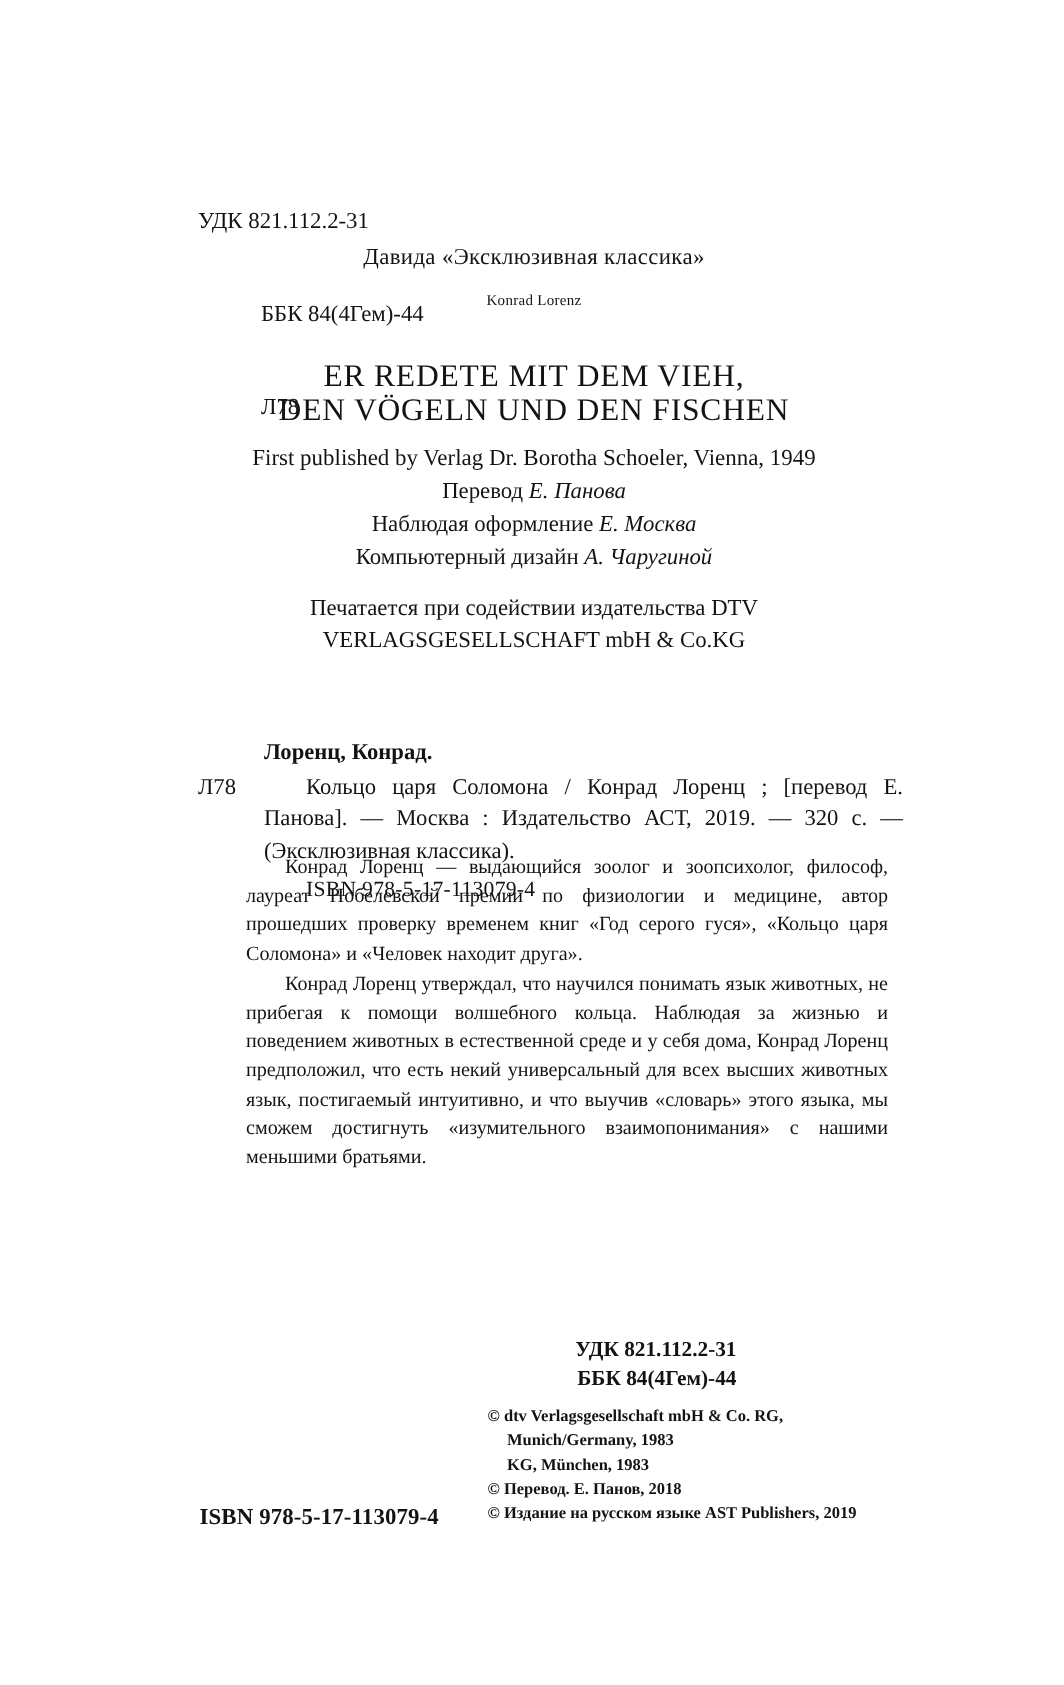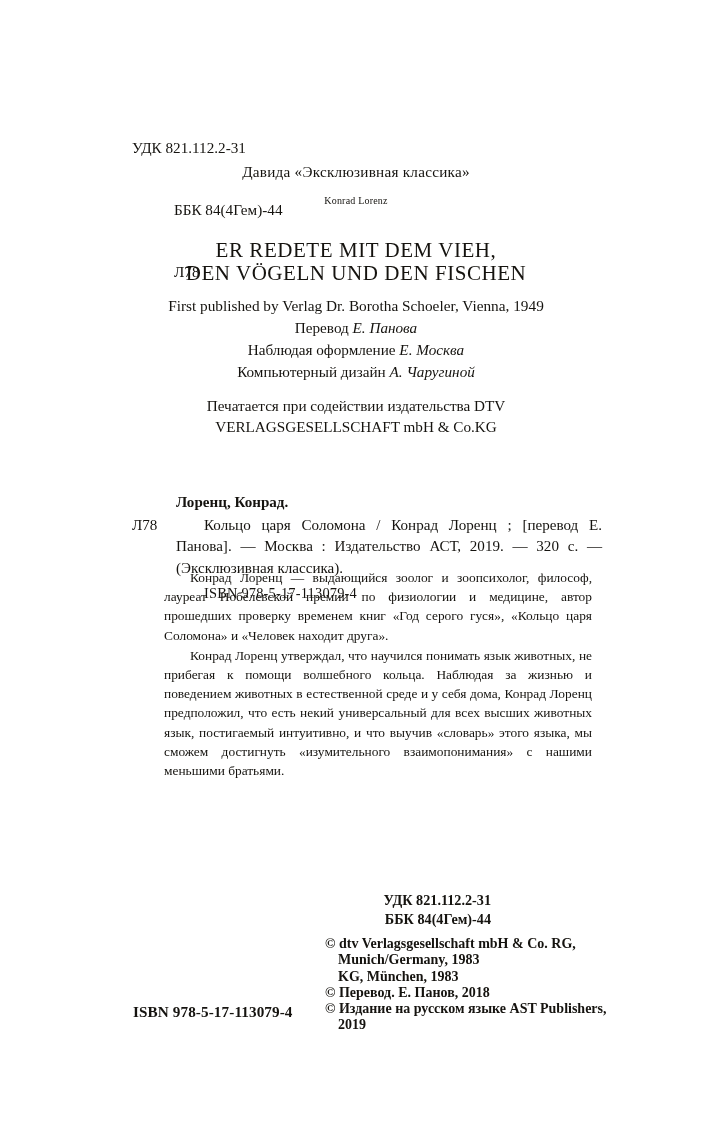--- a/index.html
+++ b/index.html
@@ -145,21 +145,21 @@
   }
   .codes-right span { display: block; }
 
   
   .copyright {
     position: absolute;
     left: 325px;
     top: 936px;
     width: 300px;
     font-weight: bold;
-    font-size: 14px;
+    font-size: 11px;
     line-height: 16.3px;
   }
   .copyright .cline {
     display: block;
     padding-left: 13px;
     text-indent: -13px;
   }
   .copyright .cont {
     display: block;
     padding-left: 13px;

